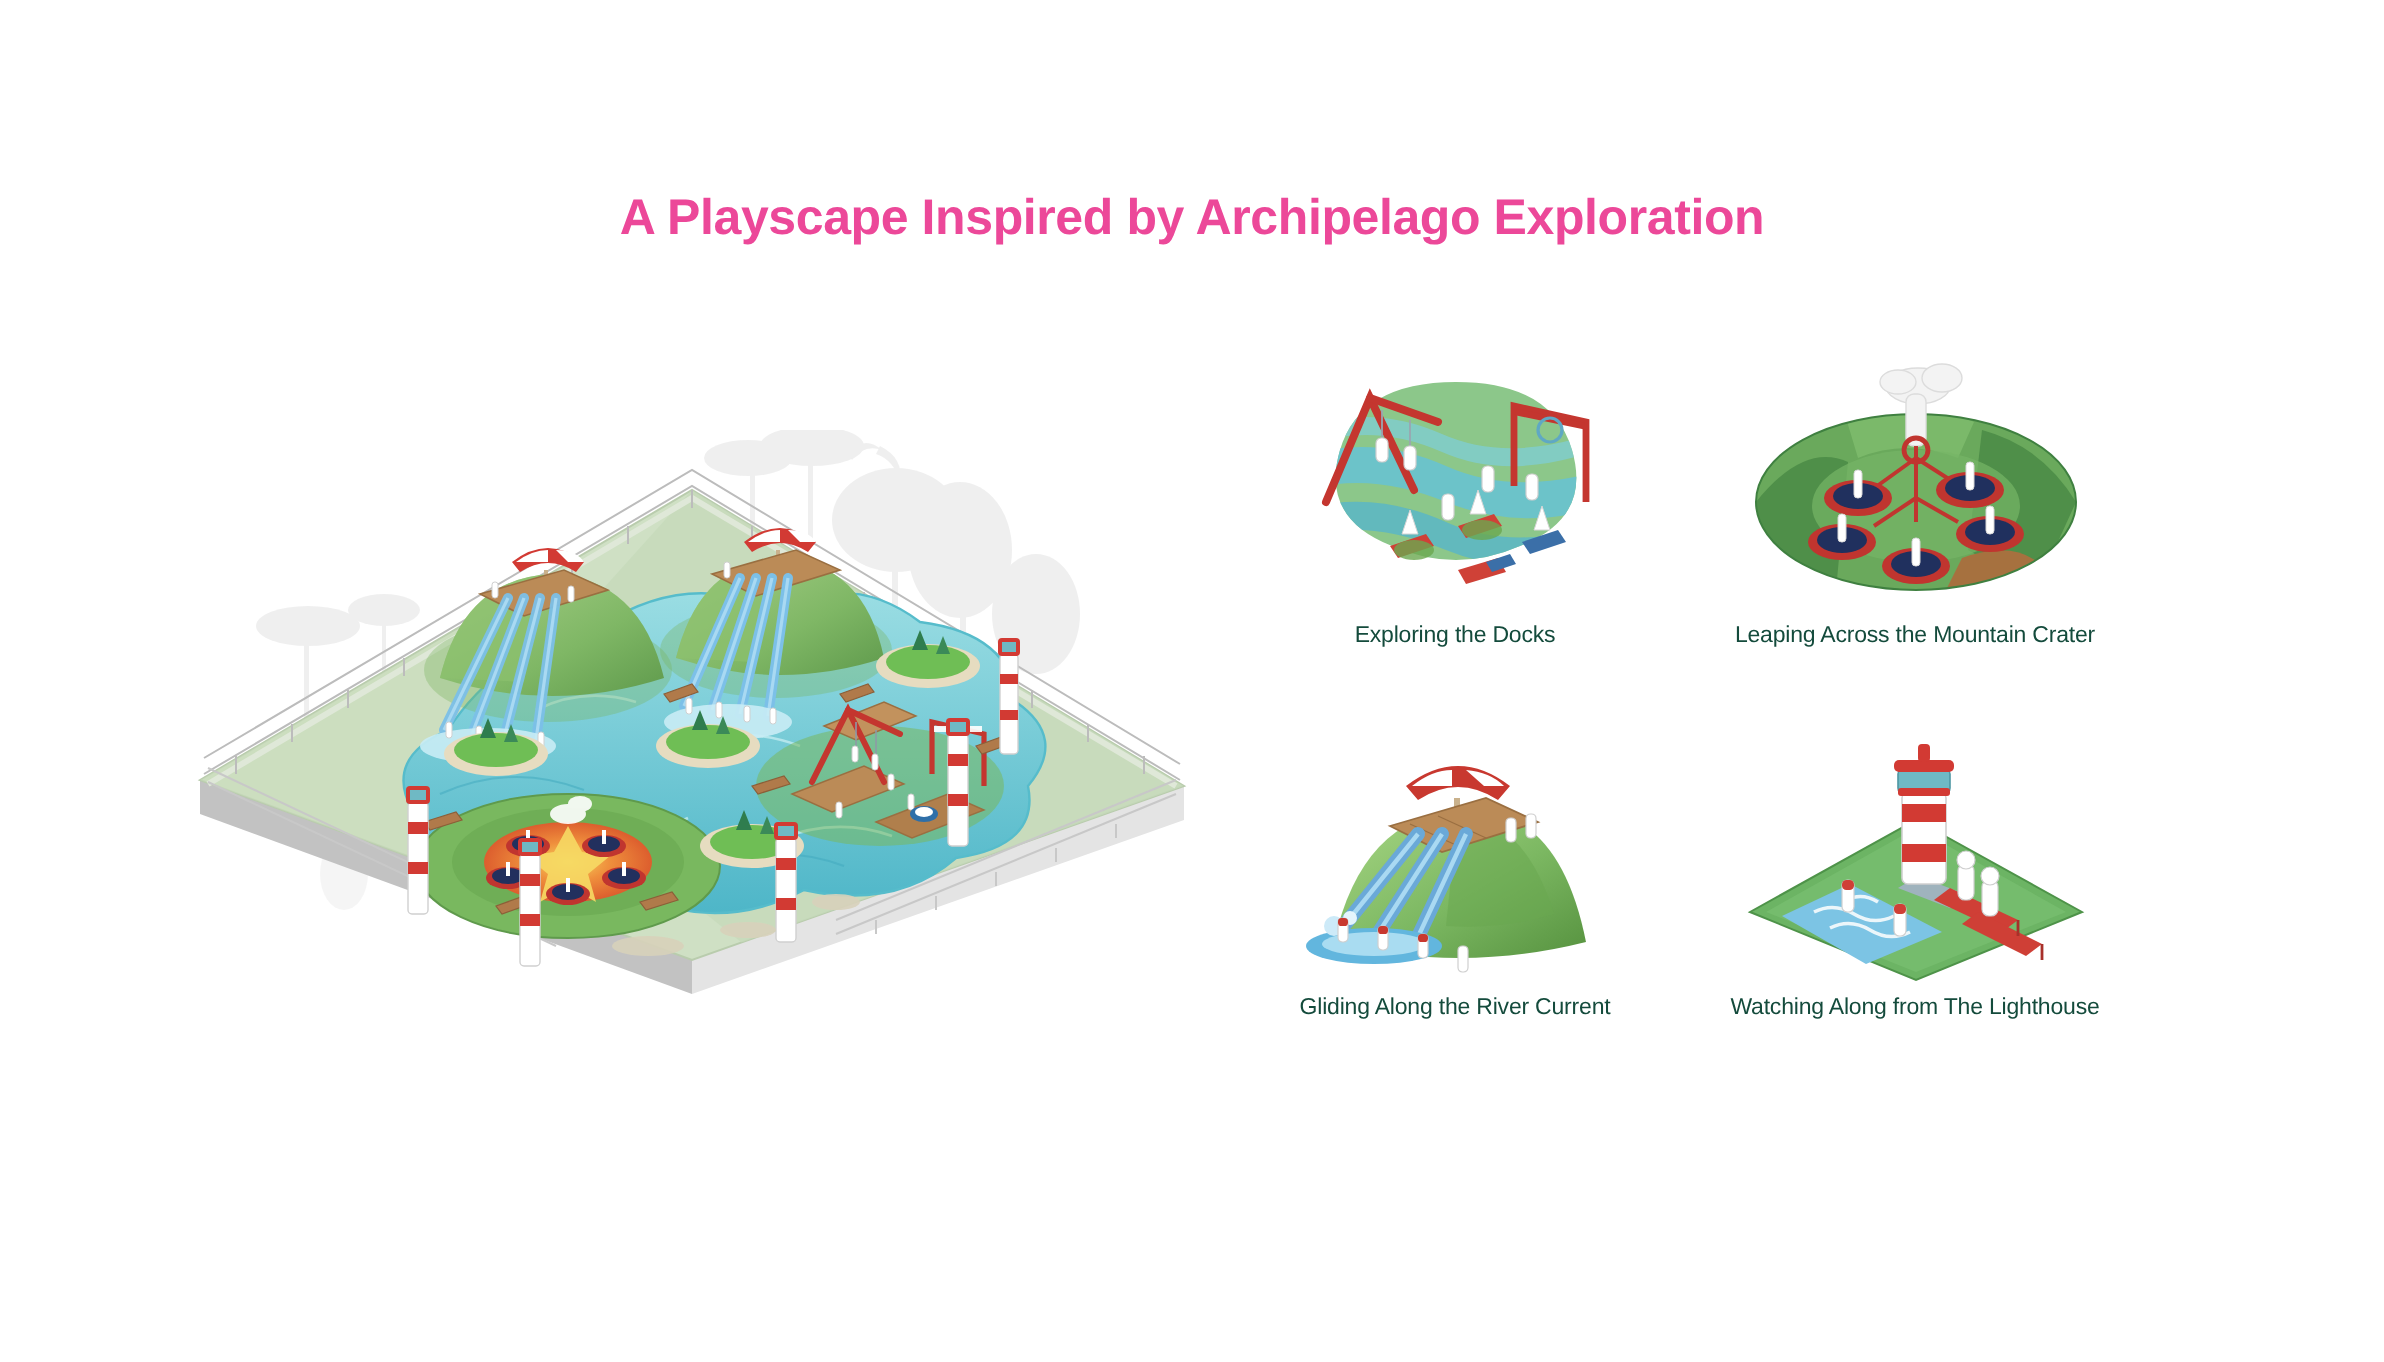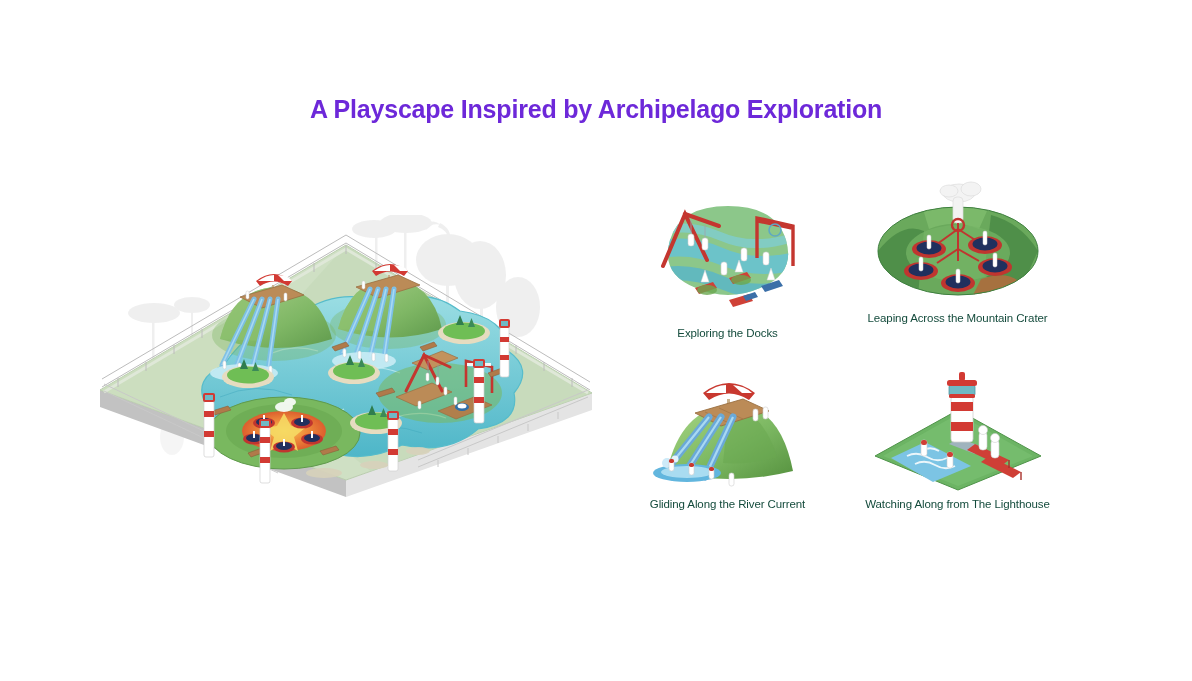--- a/index.html
+++ b/index.html
@@ -24,21 +24,21 @@
   
   .page-title {
     position: absolute;
     left: 0;
     top: 94px;
     width: 1192px;
     text-align: center;
     font-size: 25px;
     font-weight: bold;
     letter-spacing: -0.2px;
-    color: #6d28d9;
+    color: #ec4899;
     line-height: 1.2;
   }
   
   .hero {
     position: absolute;
     left: 88px;
     top: 215px;
     width: 516px;
     height: 295px;
   }
@@ -49,21 +49,21 @@
     left: 620px;
     top: 170px;
     width: 450px;
     height: 360px;
   }
   .thumb-cell {
     position: absolute;
     width: 215px;
     height: 170px;
   }
-  .thumb-cell.c0 { left: 0px;   top: 15px;   }
+  .thumb-cell.c0 { left: 0px;   top: 0px;   }
   .thumb-cell.c1 { left: 230px; top: 0px;   }
   .thumb-cell.c2 { left: 0px;   top: 186px; }
   .thumb-cell.c3 { left: 230px; top: 186px; }
   .thumb {
     width: 215px;
     height: 140px;
     display: flex;
     align-items: center;
     justify-content: center;
   }

